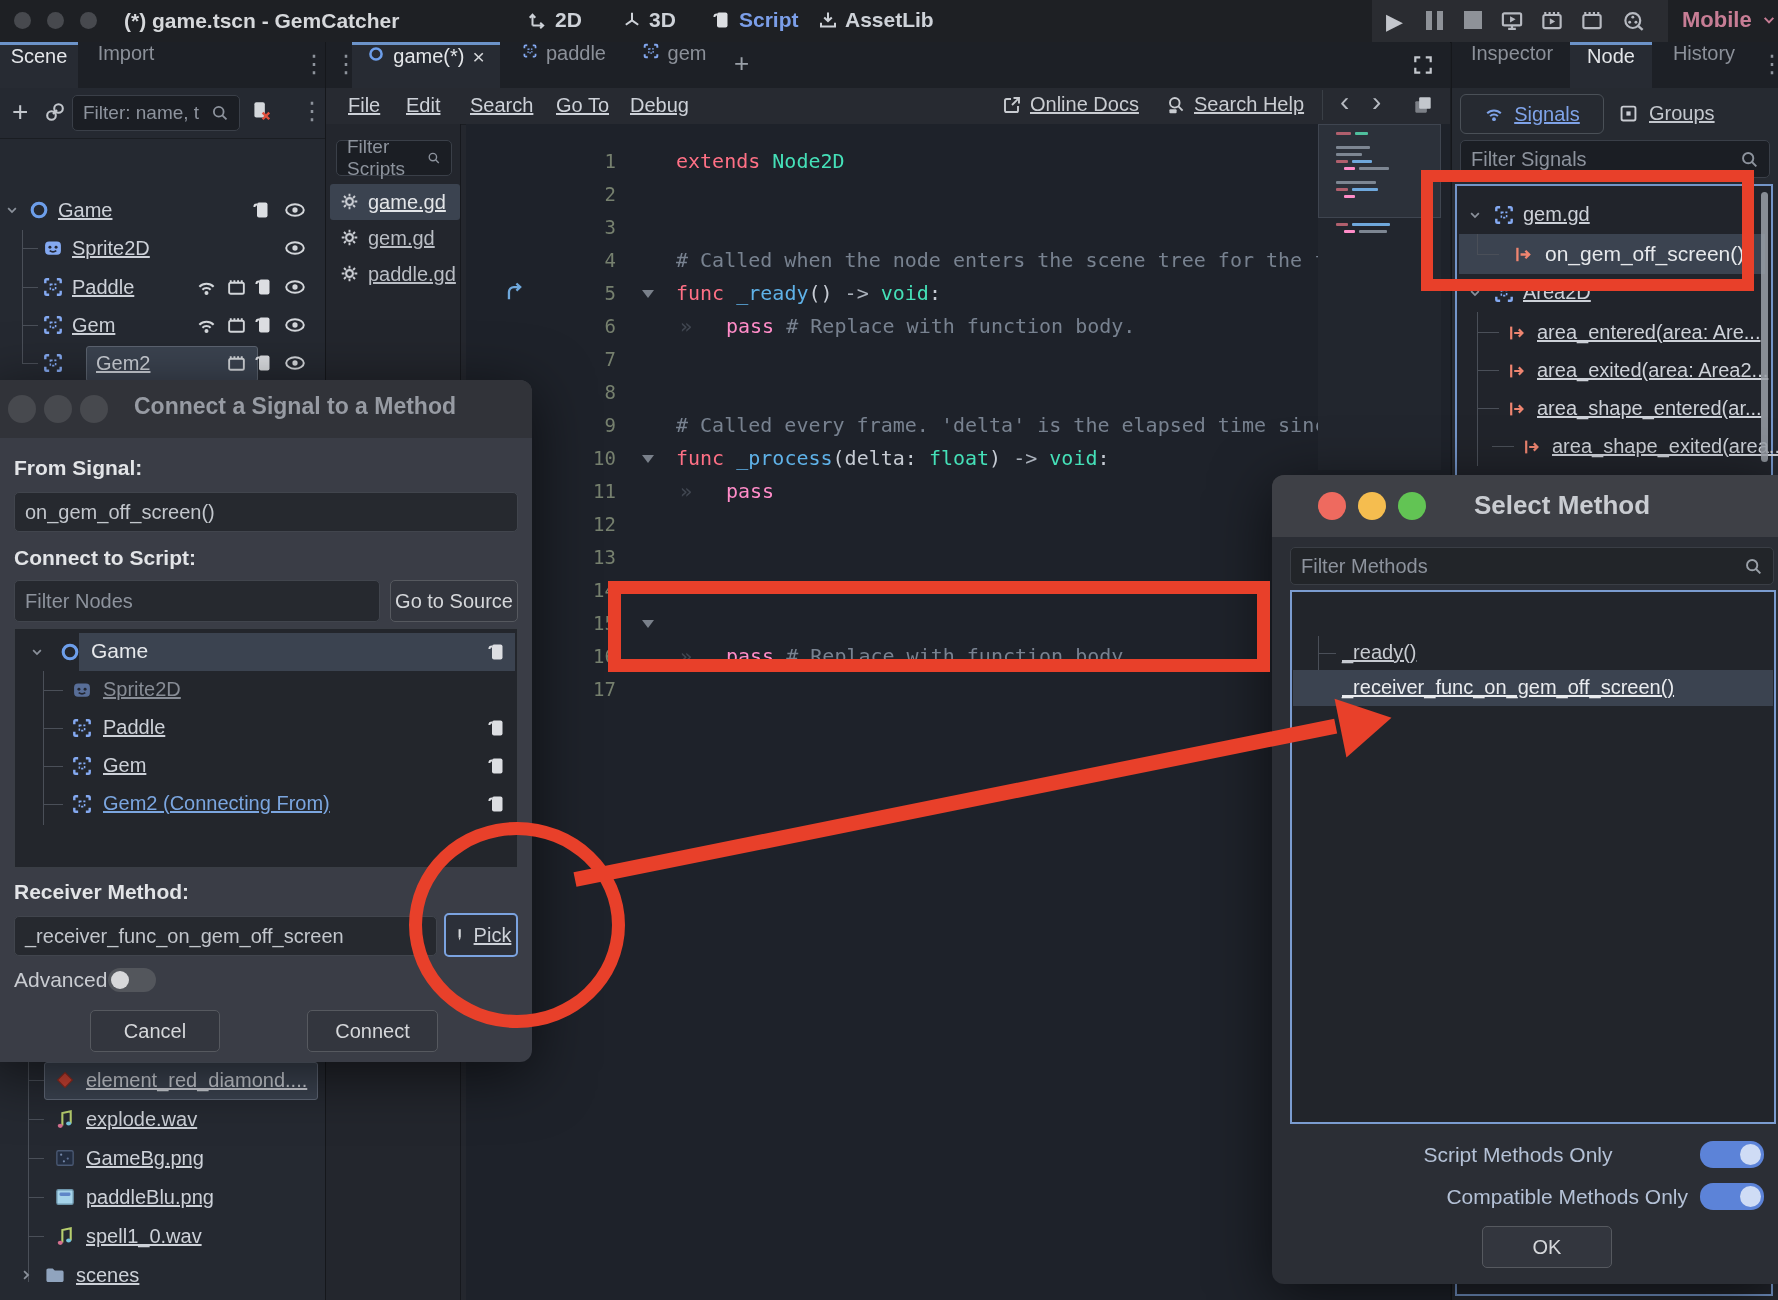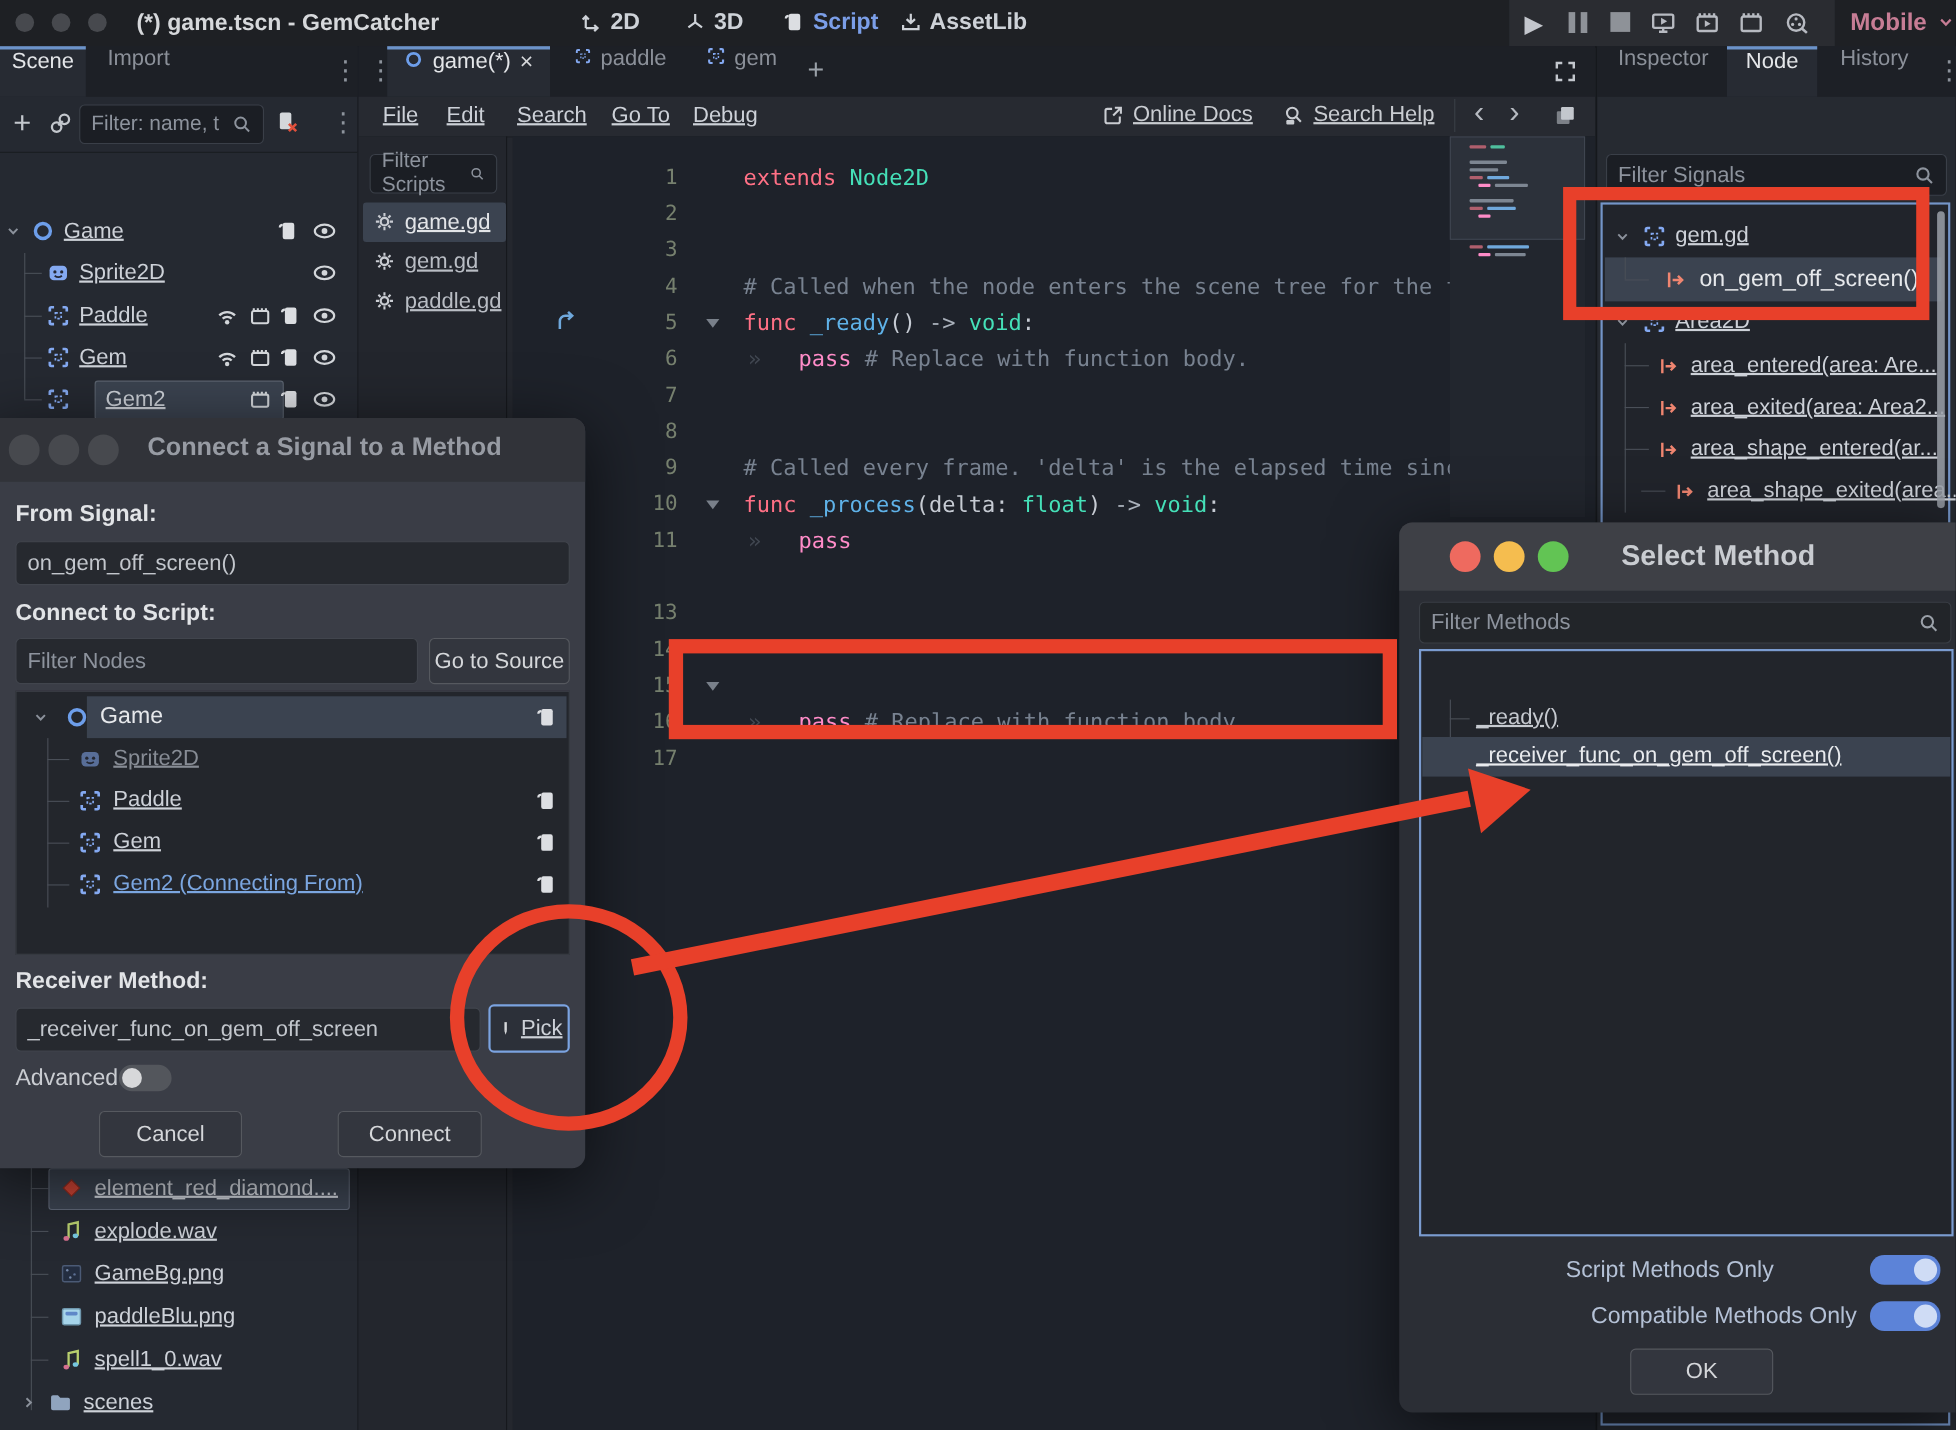--- a/index.html
+++ b/index.html
@@ -515,20 +515,21 @@
         <use href="#i-override"></use>
       </svg><span class="fold"></span><span class="ct"><span class="kw">func </span><span class="fn">_ready</span><span class="pn">() </span><span class="op">-&gt; </span><span class="ty">void</span><span class="pn">:</span></span></div>
   <div class="cl ind" style="top:310px"><span class="ln">6</span><span class="ct"><span class="cf">pass</span><span class="cm"> # Replace with function body.</span></span></div>
   <div class="cl" style="top:343px"><span class="ln">7</span></div>
   <div class="cl" style="top:376px"><span class="ln">8</span></div>
   <div class="cl" style="top:409px"><span class="ln">9</span><span class="ct"><span class="cm"># Called every frame. 'delta' is the elapsed time sinc</span></span></div>
   <div class="cl" style="top:442px"><span class="ln">10</span><svg class="gut" width="22" height="22">
         <use href="#i-override"></use>
       </svg><span class="fold"></span><span class="ct"><span class="kw">func </span><span class="fn">_process</span><span class="pn">(delta: </span><span class="ty">float</span><span class="pn">) </span><span class="op">-&gt; </span><span class="ty">void</span><span class="pn">:</span></span></div>
   <div class="cl ind" style="top:475px"><span class="ln">11</span><span class="ct"><span class="cf">pass</span></span></div>
+  <div class="cl" style="top:508px"><span class="ln">12</span></div>
   <div class="cl" style="top:541px"><span class="ln">13</span></div>
   <div class="cl" style="top:574px"><span class="ln">14</span></div>
   <div class="cl" style="top:607px"><span class="ln">15</span><svg class="gut" width="22" height="22">
         <use href="#i-slot"></use>
       </svg><span class="fold"></span></div>
   <div class="cl ind" style="top:640px"><span class="ln">16</span><span class="ct"><span class="cf">pass</span><span class="cm"> # Replace with function body.</span></span></div>
   <div class="cl" style="top:673px"><span class="ln">17</span></div>
 
   <div class="abs minimap mm">
     <div class="mmv"></div>
@@ -556,20 +557,34 @@
           <span>Inspector</span>
         </div>
       <div class="tab active" style="left:118px;width:82px">
           <span>Node</span>
         </div>
       <div class="tab" style="left:206px;width:92px">
           <span>History</span>
         </div>
       <div class="abs dots" style="left:308px;top:8px">⋮</div>
     </div>
+    <div class="abs" style="left:0;top:46px;width:327px;height:48px">
+      <div class="abs" style="left:8px;top:6px;width:142px;height:38px;border:1px solid #4a5057;border-radius:6px;display:flex;align-items:center;justify-content:center;gap:10px">
+        <svg class="ic" width="20" height="20" style="color:#7fa3e8">
+            <use href="#i-wifi"></use>
+          </svg>
+        <span class="row-txt" style="color:#7fa3e8">Signals</span>
+      </div>
+      <div class="abs" style="left:166px;top:6px;width:152px;height:38px;display:flex;align-items:center;gap:10px">
+        <svg class="ic" width="21" height="21" style="color:#c9ccd2">
+            <use href="#i-groups"></use>
+          </svg>
+        <span class="row-txt" style="color:#c3c7cd">Groups</span>
+      </div>
+    </div>
     <div class="input" style="position:absolute;left:8px;top:98px;width:310px;height:38px;font-size:20px">
       <span>Filter Signals</span>
       <svg class="ic" width="19" height="19" style="color:#8d939d">
           <use href="#i-search"></use>
         </svg>
     </div>
 
     <div class="abs" style="left:3px;top:142px;width:318px;height:1112px;background:#21242b;border:2px solid #7495c8;box-sizing:border-box">
       <div class="abs sel" style="left:2px;top:48px;width:306px;height:40px"></div>
       <div class="abs" style="left:0;top:10px;width:314px;height:38px">

